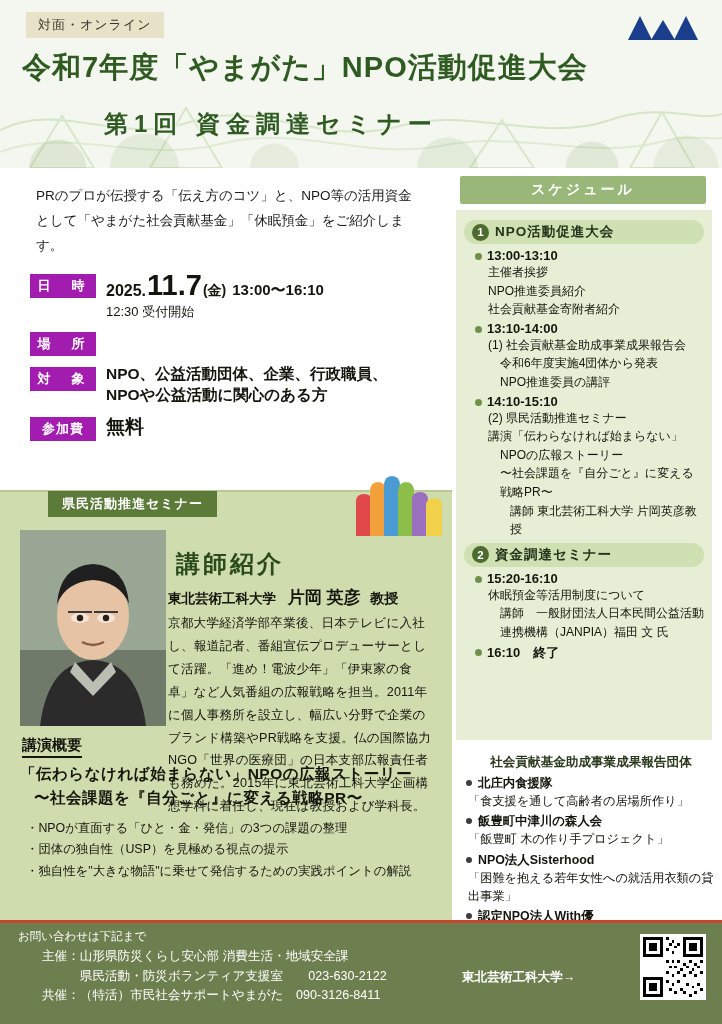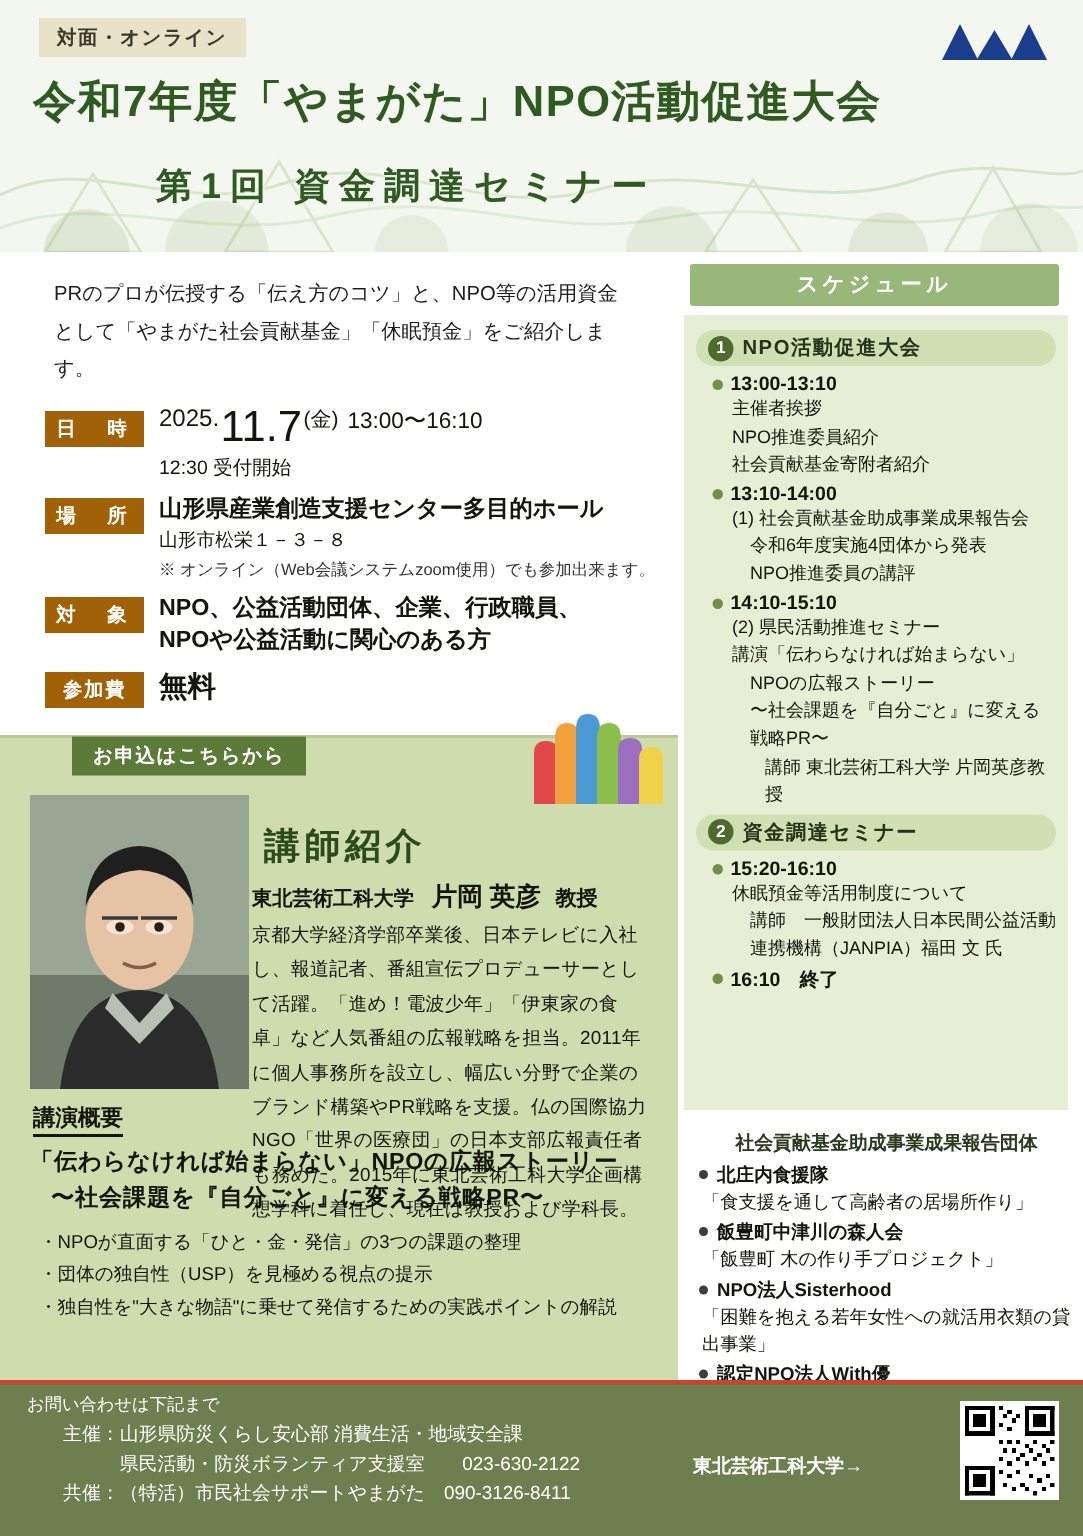--- a/index.html
+++ b/index.html
@@ -39,21 +39,21 @@
   }
   .header-wave {
     position: absolute; left: 0; top: 60px; width: 100%; height: 108px;
     opacity: .5;
   }
   .badge-format {
     position: absolute; left: 26px; top: 12px;
     background: #e8e2c8;
     color: #3b3a2a;
     font-size: 13px;
-    font-weight: bold;
+    font-weight: normal;
     padding: 4px 12px;
     letter-spacing: 1px;
     z-index: 4;
   }
   .logo-mark {
     position: absolute; right: 20px; top: 12px; z-index: 4;
   }
   .title1 {
     position: absolute; left: 22px; top: 48px;
     font-size: 29px; font-weight: bold;
@@ -86,32 +86,32 @@
     font-size: 13.5px;
     line-height: 1.85;
     color: #1c1c1c;
   }
 
   
   .info { margin: 12px 0 0 30px; }
   .info-row { display: flex; align-items: flex-start; margin-bottom: 8px; }
   .info-label {
     flex: 0 0 66px;
-    background: #a16207;
+    background: #a21caf;
     color: #ffffff;
     font-size: 13px;
     font-weight: bold;
     text-align: center;
     padding: 3px 0;
     letter-spacing: 4px;
     margin-top: 3px;
   }
   .info-label.wide { letter-spacing: 1px; }
   .info-val { padding-left: 10px; color: #14160d; }
-  .dt-line { display: flex; align-items: flex-start; font-weight: normal; }
+  .dt-line { display: flex; align-items: flex-end; font-weight: bold; }
   .dt-year { font-size: 16px; }
   .dt-big { font-size: 29px; line-height: 1; margin: 0 1px; }
   .dt-dow { font-size: 14px; }
   .dt-time { font-size: 15px; margin-left: 6px; }
   .dt-sub { font-size: 13px; font-weight: normal; margin-top: 3px; }
   .v-main { font-size: 15.5px; font-weight: bold; }
   .v-sub { font-size: 12.5px; margin-top: 2px; }
   .v-note { font-size: 11px; margin-top: 3px; color: #333; }
   .v-free { font-size: 19px; font-weight: bold; }
 
@@ -306,25 +306,20 @@
               <span class="dt-big">11.7</span>
               <span class="dt-dow">(金)</span>
               <span class="dt-time">13:00〜16:10</span>
             </div>
             <div class="dt-sub">12:30 受付開始</div>
           </div>
         </div>
 
         <div class="info-row">
           <div class="info-label">場　所</div>
-          <div class="info-val">
-            <div class="v-main">山形県産業創造支援センター多目的ホール</div>
-            <div class="v-sub">山形市松栄１－３－８</div>
-            <div class="v-note">※ オンライン（Web会議システムzoom使用）でも参加出来ます。</div>
-          </div>
         </div>
 
         <div class="info-row">
           <div class="info-label">対　象</div>
           <div class="info-val">
             <div class="v-main">NPO、公益活動団体、企業、行政職員、</div>
             <div class="v-main">NPOや公益活動に関心のある方</div>
           </div>
         </div>
 
@@ -342,21 +337,21 @@
           <g>
             <path d="M12,84 L12,50 Q12,42 20,42 Q28,42 28,50 L28,84 Z" fill="#e0484a"></path>
             <path d="M26,84 L26,40 Q26,30 34,30 Q42,30 42,40 L42,84 Z" fill="#f2a13c"></path>
             <path d="M40,84 L40,34 Q40,24 48,24 Q56,24 56,34 L56,84 Z" fill="#4a9ad4"></path>
             <path d="M54,84 L54,40 Q54,30 62,30 Q70,30 70,40 L70,84 Z" fill="#8bbf4a"></path>
             <path d="M68,84 L68,48 Q68,40 76,40 Q84,40 84,48 L84,84 Z" fill="#9b6fbf"></path>
             <path d="M82,84 L82,54 Q82,46 90,46 Q98,46 98,54 L98,84 Z" fill="#f2d14a"></path>
           </g>
         </svg>
 
-        <div class="seminar-tag">お申込はこちらから</div>
+        <div class="seminar-tag">県民活動推進セミナー</div>
 
         <div class="photo">
           <svg class="face" viewBox="0 0 146 196">
             <rect x="0" y="0" width="146" height="196" fill="#9aa694"></rect>
             <rect x="0" y="120" width="146" height="76" fill="#6f7a6a"></rect>
             <path d="M20,196 Q28,132 73,130 Q118,132 126,196 Z" fill="#2b2b2b"></path>
             <ellipse cx="73" cy="86" rx="36" ry="44" fill="#e6c3a4"></ellipse>
             <path d="M37,74 Q40,36 73,34 Q106,36 109,74 Q100,52 73,50 Q46,52 37,74 Z" fill="#1f1f1f"></path>
             <ellipse cx="60" cy="88" rx="9" ry="5" fill="#ffffff" opacity=".55"></ellipse>
             <ellipse cx="86" cy="88" rx="9" ry="5" fill="#ffffff" opacity=".55"></ellipse>

